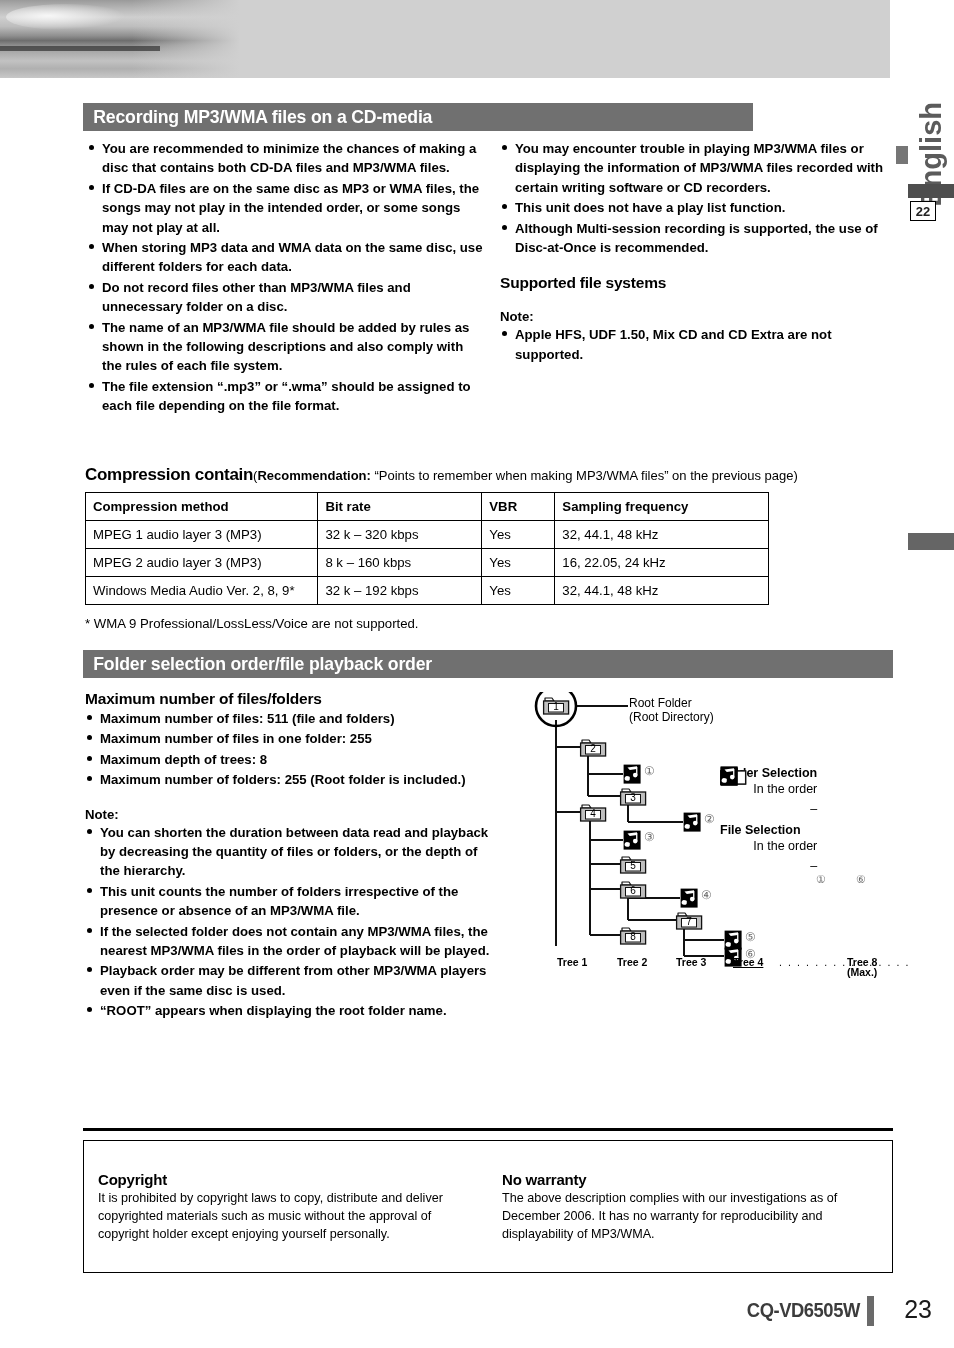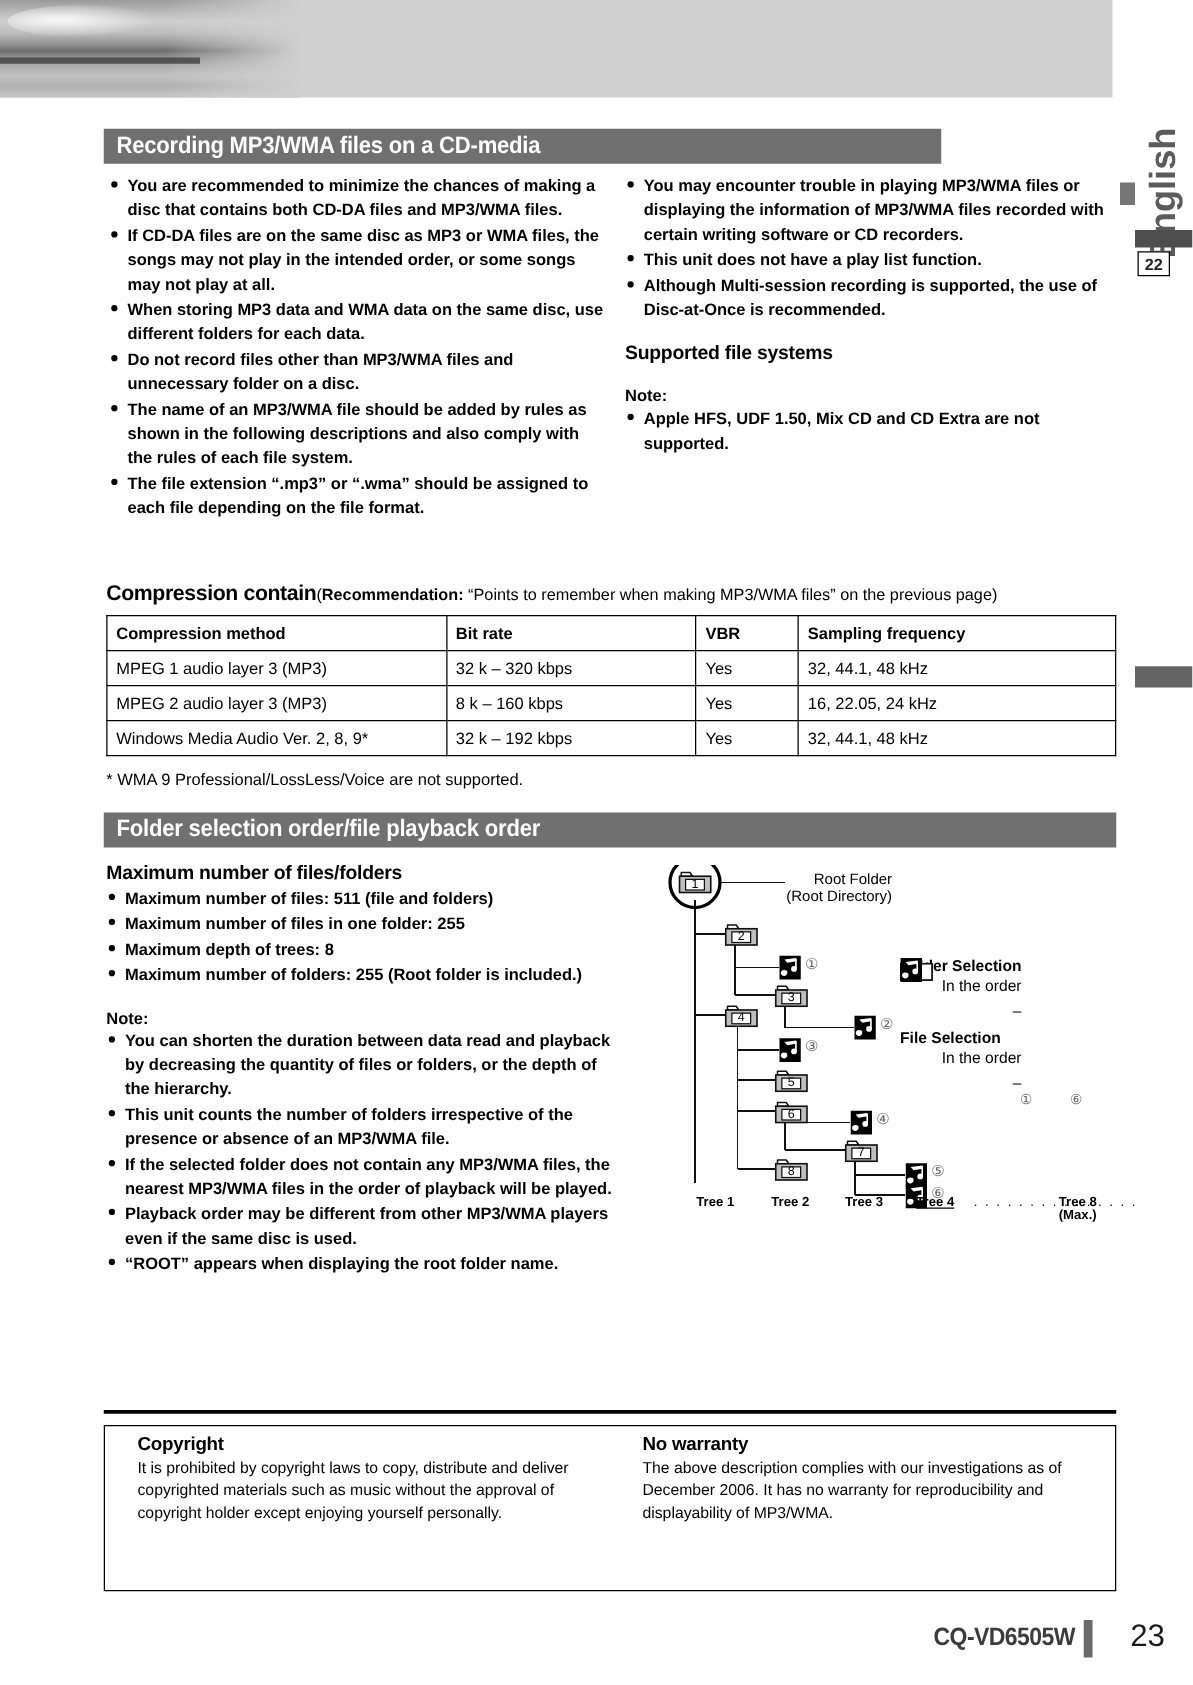--- a/index.html
+++ b/index.html
@@ -137,21 +137,21 @@
     position:absolute; left:85px; top:465px; width:815px;
     font-size:13px; line-height:1.2;
     white-space:nowrap;
   }
   #comp-head .big {
     font-size:17px; font-weight:bold; letter-spacing:-0.3px;
   }
   #comp-head .rec { font-weight:bold; font-size:13px; }
 
   table.comp {
-    position:absolute; left:85px; top:492px; width:808px;
+    position:absolute; left:85px; top:492px; width:684px;
     border-collapse:collapse;
     font-size:13.2px;
   }
   table.comp th, table.comp td {
     border:1.3px solid #000;
     text-align:left;
     padding:5px 7px;
     height:28px;
     font-weight:normal;
   }
@@ -175,35 +175,34 @@
     position:absolute; left:528px; top:692px; width:400px; height:280px;
   }
   #tree svg { position:absolute; left:0; top:0; }
   .tlabel {
     position:absolute; font-size:10.5px; font-weight:bold; color:#000;
     white-space:nowrap;
   }
   .rootlabel {
     position:absolute; font-size:12px; color:#000; line-height:1.18;
     white-space:nowrap;
-    text-align:right;
   }
   .legendbox { position:absolute; }
   .legend-title { font-size:12.5px; font-weight:bold; }
   .legend-row { font-size:12.5px; display:flex; align-items:flex-end; gap:6px; margin-top:2px;flex-direction:column; }
 
   
   #bottom-rule {
     position:absolute; left:83px; top:1128px; width:810px; height:3px; background:#000;
   }
   #bottom-box {
     position:absolute; left:83px; top:1140px; width:810px; height:133px;
     border:1.3px solid #000;
   }
-  #bottom-box .half { position:absolute; top:6px; width:360px;margin-left:12px; }
+  #bottom-box .half { position:absolute; top:30px; width:360px; }
   #bottom-box .half.l { left:14px; }
   #bottom-box .half.r { left:418px; }
   #bottom-box h4 {
     margin:0 0 2px 0; font-size:15px; font-weight:bold; letter-spacing:-0.2px;
   }
   #bottom-box p { margin:0; font-size:12.6px; line-height:1.42; }
 
   
   #footer-model {
     position:absolute; right:94px; bottom:26px;

